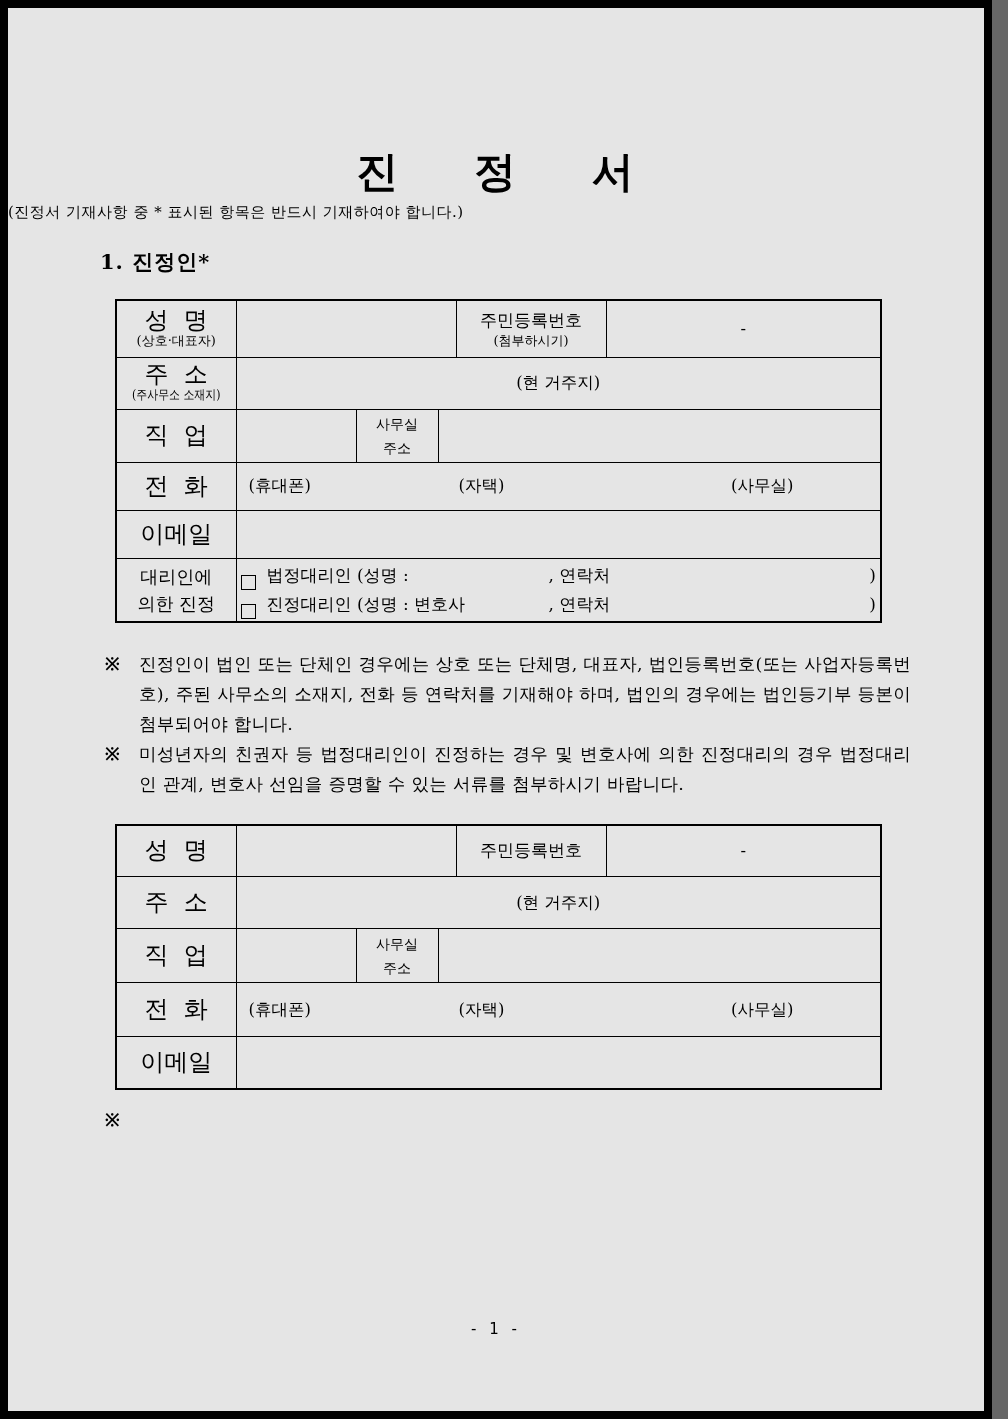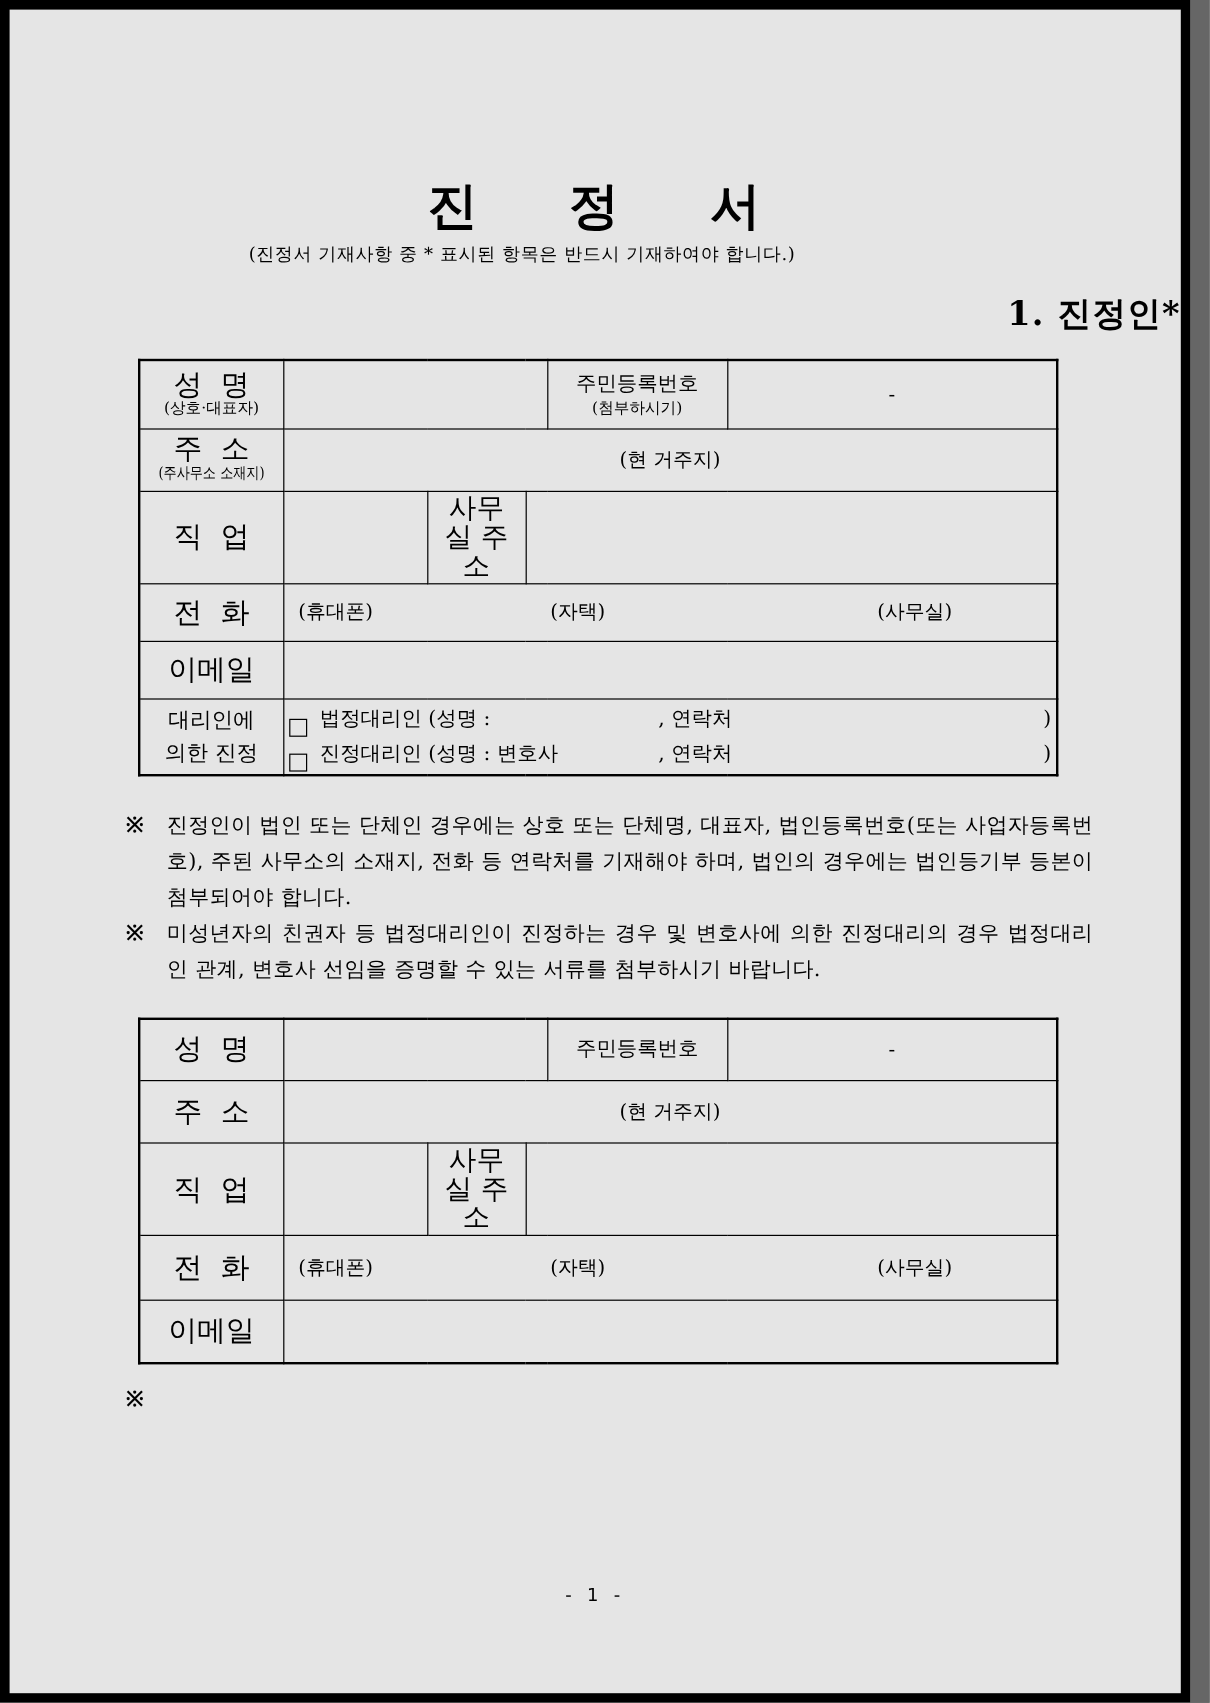--- a/index.html
+++ b/index.html
@@ -19,33 +19,32 @@
     text-align: center;
     font-size: 42px;
     font-weight: bold;
     line-height: 48px;
     white-space: pre;
     word-spacing: 8px;
     letter-spacing: 2px;
   }
   .doc-subtitle {
     margin-top: 6px;
-    text-align: center;
+    text-align: left;
     padding-right: 122px;
     font-size: 15px;
     line-height: 21px;
     letter-spacing: 0.5px;
   }
   .section-heading {
     margin-left: 92px;
-    font-size: 28px;
+    font-size: 21px;
     font-weight: bold;
     line-height: 30px;
     letter-spacing: 1px;
-    text-align: right;
   }
   .sh1 { margin-top: 24px; }
   .sh2 { margin-top: 24px; }
   table.form-table {
     margin-left: 107px;
     border-collapse: collapse;
     table-layout: fixed;
     width: 765px;
     border: 2px solid #000;
   }
@@ -63,21 +62,21 @@
     line-height: 23px;
     white-space: pre;
   }
   .lbl-sub {
     font-size: 13px;
     line-height: 17px;
     white-space: nowrap;
   }
   .lbl-sub.squeeze { transform: scaleX(0.84); transform-origin: 50% 50%; }
   .lbl-wrap { width: 86px; margin: 0 auto; font-size: 18px; line-height: 27px; text-align: center; }
-  .lbl-wrap.office { font-size: 23px; line-height: 24px; width: 60px; }
+  .lbl-wrap.office { font-size: 14px; line-height: 24px; width: 60px; }
   td.val { font-size: 16.5px; }
   td.val.center { text-align: center; }
   .phone-flex { display: flex; align-items: center; padding-left: 8px; font-size: 16.5px; }
   .phone-seg1 { width: 210px; }
   .phone-seg2 { width: 190px; }
   .phone-seg3 { flex: 1; text-align: center; }
   .agent-cell { padding-left: 10px; padding-right: 10px; }
   .option-line {
     display: flex;
     align-items: center;

